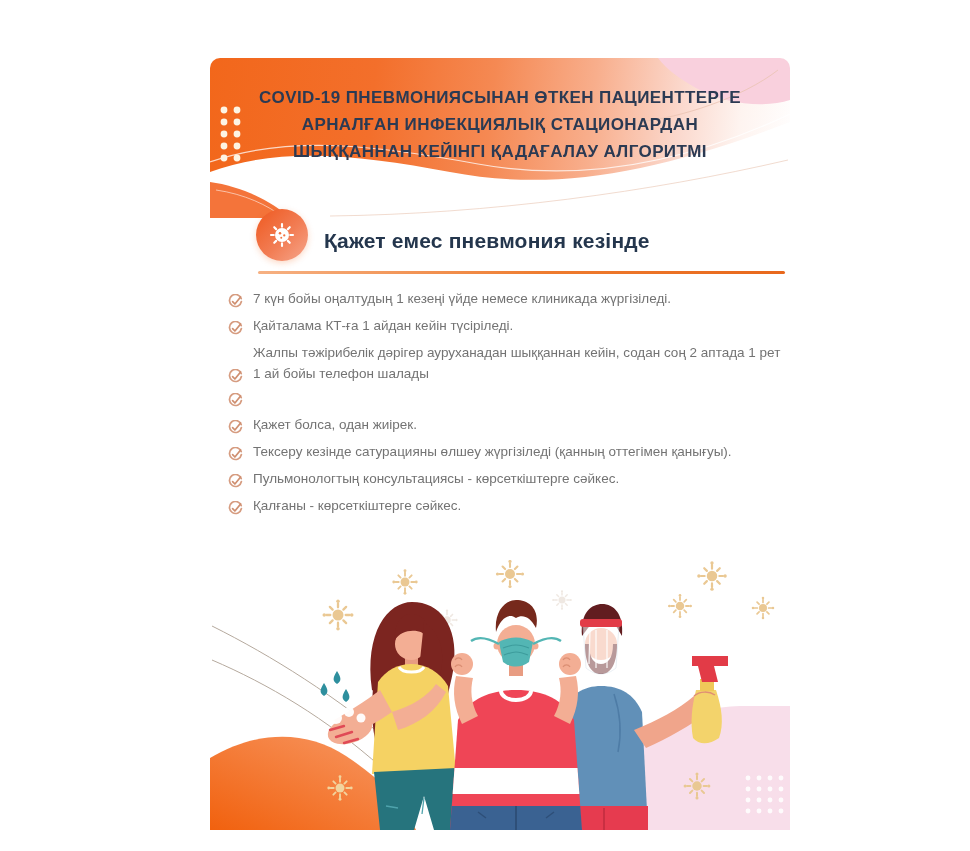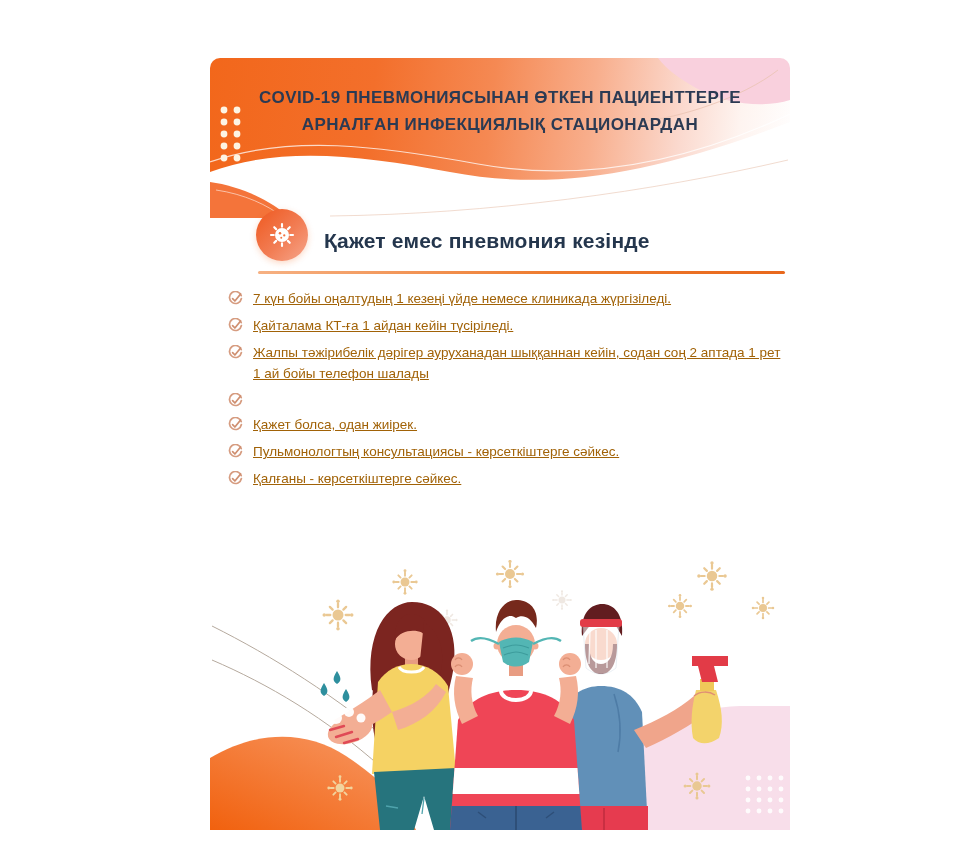--- a/index.html
+++ b/index.html
@@ -22,22 +22,22 @@
     border-radius:50%; background:linear-gradient(135deg,#EF5F28 10%,#F27D54 55%,#F6A68C 100%);
     display:flex; align-items:center; justify-content:center; z-index:3;
     box-shadow:0 2px 6px rgba(242,103,27,.25); }
   .section-heading { position:absolute; left:114px; top:171px; font-size:21px;
     font-weight:700; color:#24364D; letter-spacing:.2px; z-index:3; }
   .divider { position:absolute; left:48px; top:213px; width:527px; height:3px;
     border-radius:2px; background:linear-gradient(90deg,#F6B183 0%,#EE7B2E 55%,#E8681C 100%); }
 
   
   .checklist { position:absolute; left:18px; top:230px; width:562px; list-style:none; }
-  .checklist li { display:flex; align-items:flex-start; margin-bottom:6px;
-    font-size:13.5px; line-height:21px; color:#a16207;text-decoration:underline; }
+  .checklist li { display:flex; align-items:flex-end; margin-bottom:6px;
+    font-size:13.5px; line-height:21px; color:#737373; }
   .chk { flex:0 0 15px; width:15px; height:15px; margin:3px 10px 0 0; }
 
   
   .illustration { position:absolute; left:0; top:502px; width:580px; height:270px; }
 </style>
 </head>
 <body>
 
 <div class="page">
   <section class="poster">
@@ -64,20 +64,21 @@
             <circle cx="27" cy="76" r="3.4"></circle>
           <circle cx="14" cy="88" r="3.4"></circle>
             <circle cx="27" cy="88" r="3.4"></circle>
           <circle cx="14" cy="100" r="3.4"></circle>
             <circle cx="27" cy="100" r="3.4"></circle>
         </g>
       </svg>
       <h1>
         <div>COVID-19 ПНЕВМОНИЯСЫНАН ӨТКЕН ПАЦИЕНТТЕРГЕ</div>
         <div>АРНАЛҒАН ИНФЕКЦИЯЛЫҚ СТАЦИОНАРДАН</div>
+        <div>ШЫҚҚАННАН КЕЙІНГІ ҚАДАҒАЛАУ АЛГОРИТМІ</div>
       </h1>
     </header>
 
     <div class="virus-badge">
       <svg width="30" height="30" viewBox="0 0 24 24">
         <g stroke="#ffffff" stroke-width="1.7" stroke-linecap="round">
           <path d="M12,3.2 L12,5.4 M12,18.6 L12,20.8 M3.2,12 L5.4,12 M18.6,12 L20.8,12 M5.8,5.8 L7.3,7.3 M16.7,16.7 L18.2,18.2 M18.2,5.8 L16.7,7.3 M7.3,16.7 L5.8,18.2" fill="none"></path>
         </g>
         <circle cx="12" cy="12" r="5.6" fill="#ffffff"></circle>
         <circle cx="10.4" cy="10.6" r="1" fill="#F27442"></circle>
@@ -115,20 +116,27 @@
               <path d="M13.2,4.6 A6 6 0 1 0 13.4,7.5" fill="none" stroke="#D69C80" stroke-width="1.7" stroke-linecap="round"></path>
               <path d="M4.6,7.6 L6.9,10 L12.6,3" fill="none" stroke="#CF8F70" stroke-width="1.7" stroke-linecap="round" stroke-linejoin="round"></path>
             </svg></span>
         </li>
       <li>
         <span class="chk"><svg width="15" height="15" viewBox="0 0 15 15">
               <path d="M13.2,4.6 A6 6 0 1 0 13.4,7.5" fill="none" stroke="#D69C80" stroke-width="1.7" stroke-linecap="round"></path>
               <path d="M4.6,7.6 L6.9,10 L12.6,3" fill="none" stroke="#CF8F70" stroke-width="1.7" stroke-linecap="round" stroke-linejoin="round"></path>
             </svg></span>
         <span>Қажет болса, одан жиірек.</span>
+        </li>
+      <li>
+        <span class="chk"><svg width="15" height="15" viewBox="0 0 15 15">
+              <path d="M13.2,4.6 A6 6 0 1 0 13.4,7.5" fill="none" stroke="#D69C80" stroke-width="1.7" stroke-linecap="round"></path>
+              <path d="M4.6,7.6 L6.9,10 L12.6,3" fill="none" stroke="#CF8F70" stroke-width="1.7" stroke-linecap="round" stroke-linejoin="round"></path>
+            </svg></span>
+        <span>Тексеру кезінде сатурацияны өлшеу жүргізіледі (қанның оттегімен қанығуы).</span>
         </li>
       <li>
         <span class="chk"><svg width="15" height="15" viewBox="0 0 15 15">
               <path d="M13.2,4.6 A6 6 0 1 0 13.4,7.5" fill="none" stroke="#D69C80" stroke-width="1.7" stroke-linecap="round"></path>
               <path d="M4.6,7.6 L6.9,10 L12.6,3" fill="none" stroke="#CF8F70" stroke-width="1.7" stroke-linecap="round" stroke-linejoin="round"></path>
             </svg></span>
         <span>Пульмонологтың консультациясы - көрсеткіштерге сәйкес.</span>
         </li>
       <li>
         <span class="chk"><svg width="15" height="15" viewBox="0 0 15 15">

